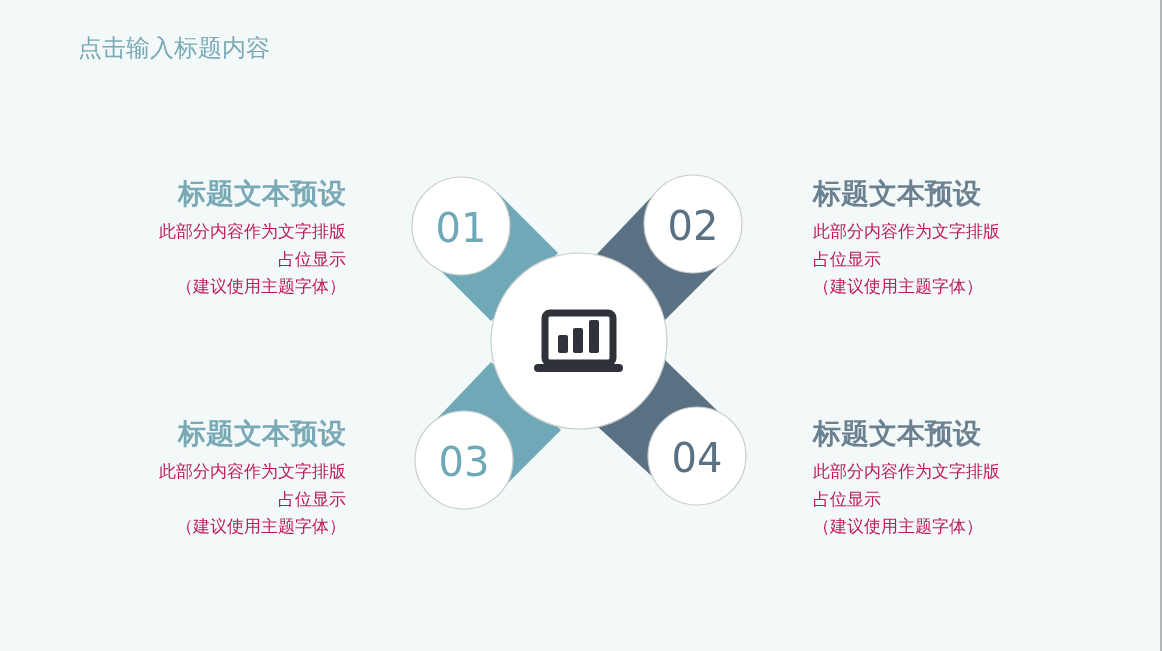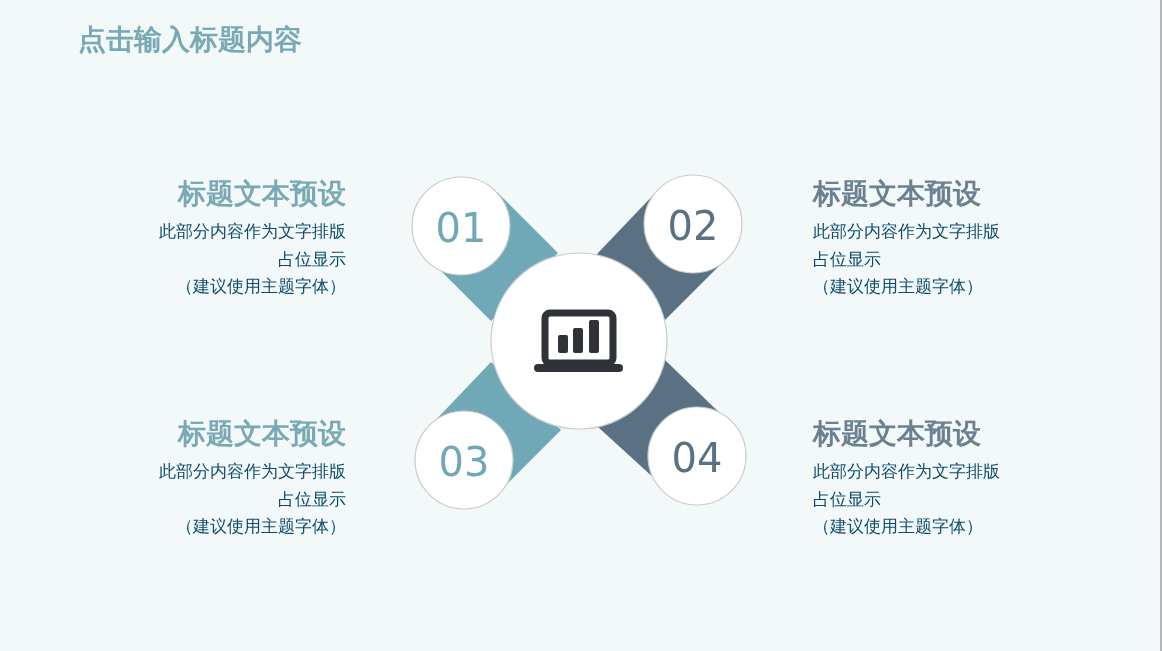--- a/index.html
+++ b/index.html
@@ -7,41 +7,40 @@
     width: 1162px; height: 651px; overflow: hidden;
     background: #f3f9f8;
     position: relative;
     font-family: "DejaVu Sans", "Liberation Sans", sans-serif;
   }
   .right-edge {
     position: absolute; top: 0; right: 0; width: 2px; height: 651px;
     background: #b4b7ba;
   }
   .slide-title {
-    position: absolute; left: 78px; top: 21px;
-    font-size: 28px; color: #7aa9b6; letter-spacing: 0px;
+    position: absolute; left: 78px; top: 32px;
+    font-size: 24px; color: #7aa9b6; letter-spacing: 0px;
     white-space: nowrap;
-    font-weight: bold;
   }
   .diagram { position: absolute; left: 0; top: 0; width: 1162px; height: 651px; }
   .num {
     font-family: "DejaVu Sans", "Liberation Sans", sans-serif;
     font-size: 40px;
   }
   .block { position: absolute; width: 240px; }
   .block.left { text-align: right; }
   .block.right { text-align: left; }
   .block-heading {
     font-family: "DejaVu Serif", "Liberation Serif", serif;
     font-size: 28px; font-weight: bold; margin: 0 0 10px 0; line-height: 28px;
   }
   .block-heading.teal { color: #7aa9b6; }
   .block-heading.slate { color: #6b8191; }
   .block-body {
-    font-size: 17px; color: #0c4a6e; line-height: 27.5px; margin: 0;
+    font-size: 17px; color: #be185d; line-height: 27.5px; margin: 0;
   }
   .block-body span { display: block; }
 </style>
 </head>
 <body>
 
 <div class="slide-title">点击输入标题内容</div>
 
 <svg class="diagram" width="1162" height="651" viewBox="0 0 1162 651" xmlns="http://www.w3.org/2000/svg">
   <defs>

